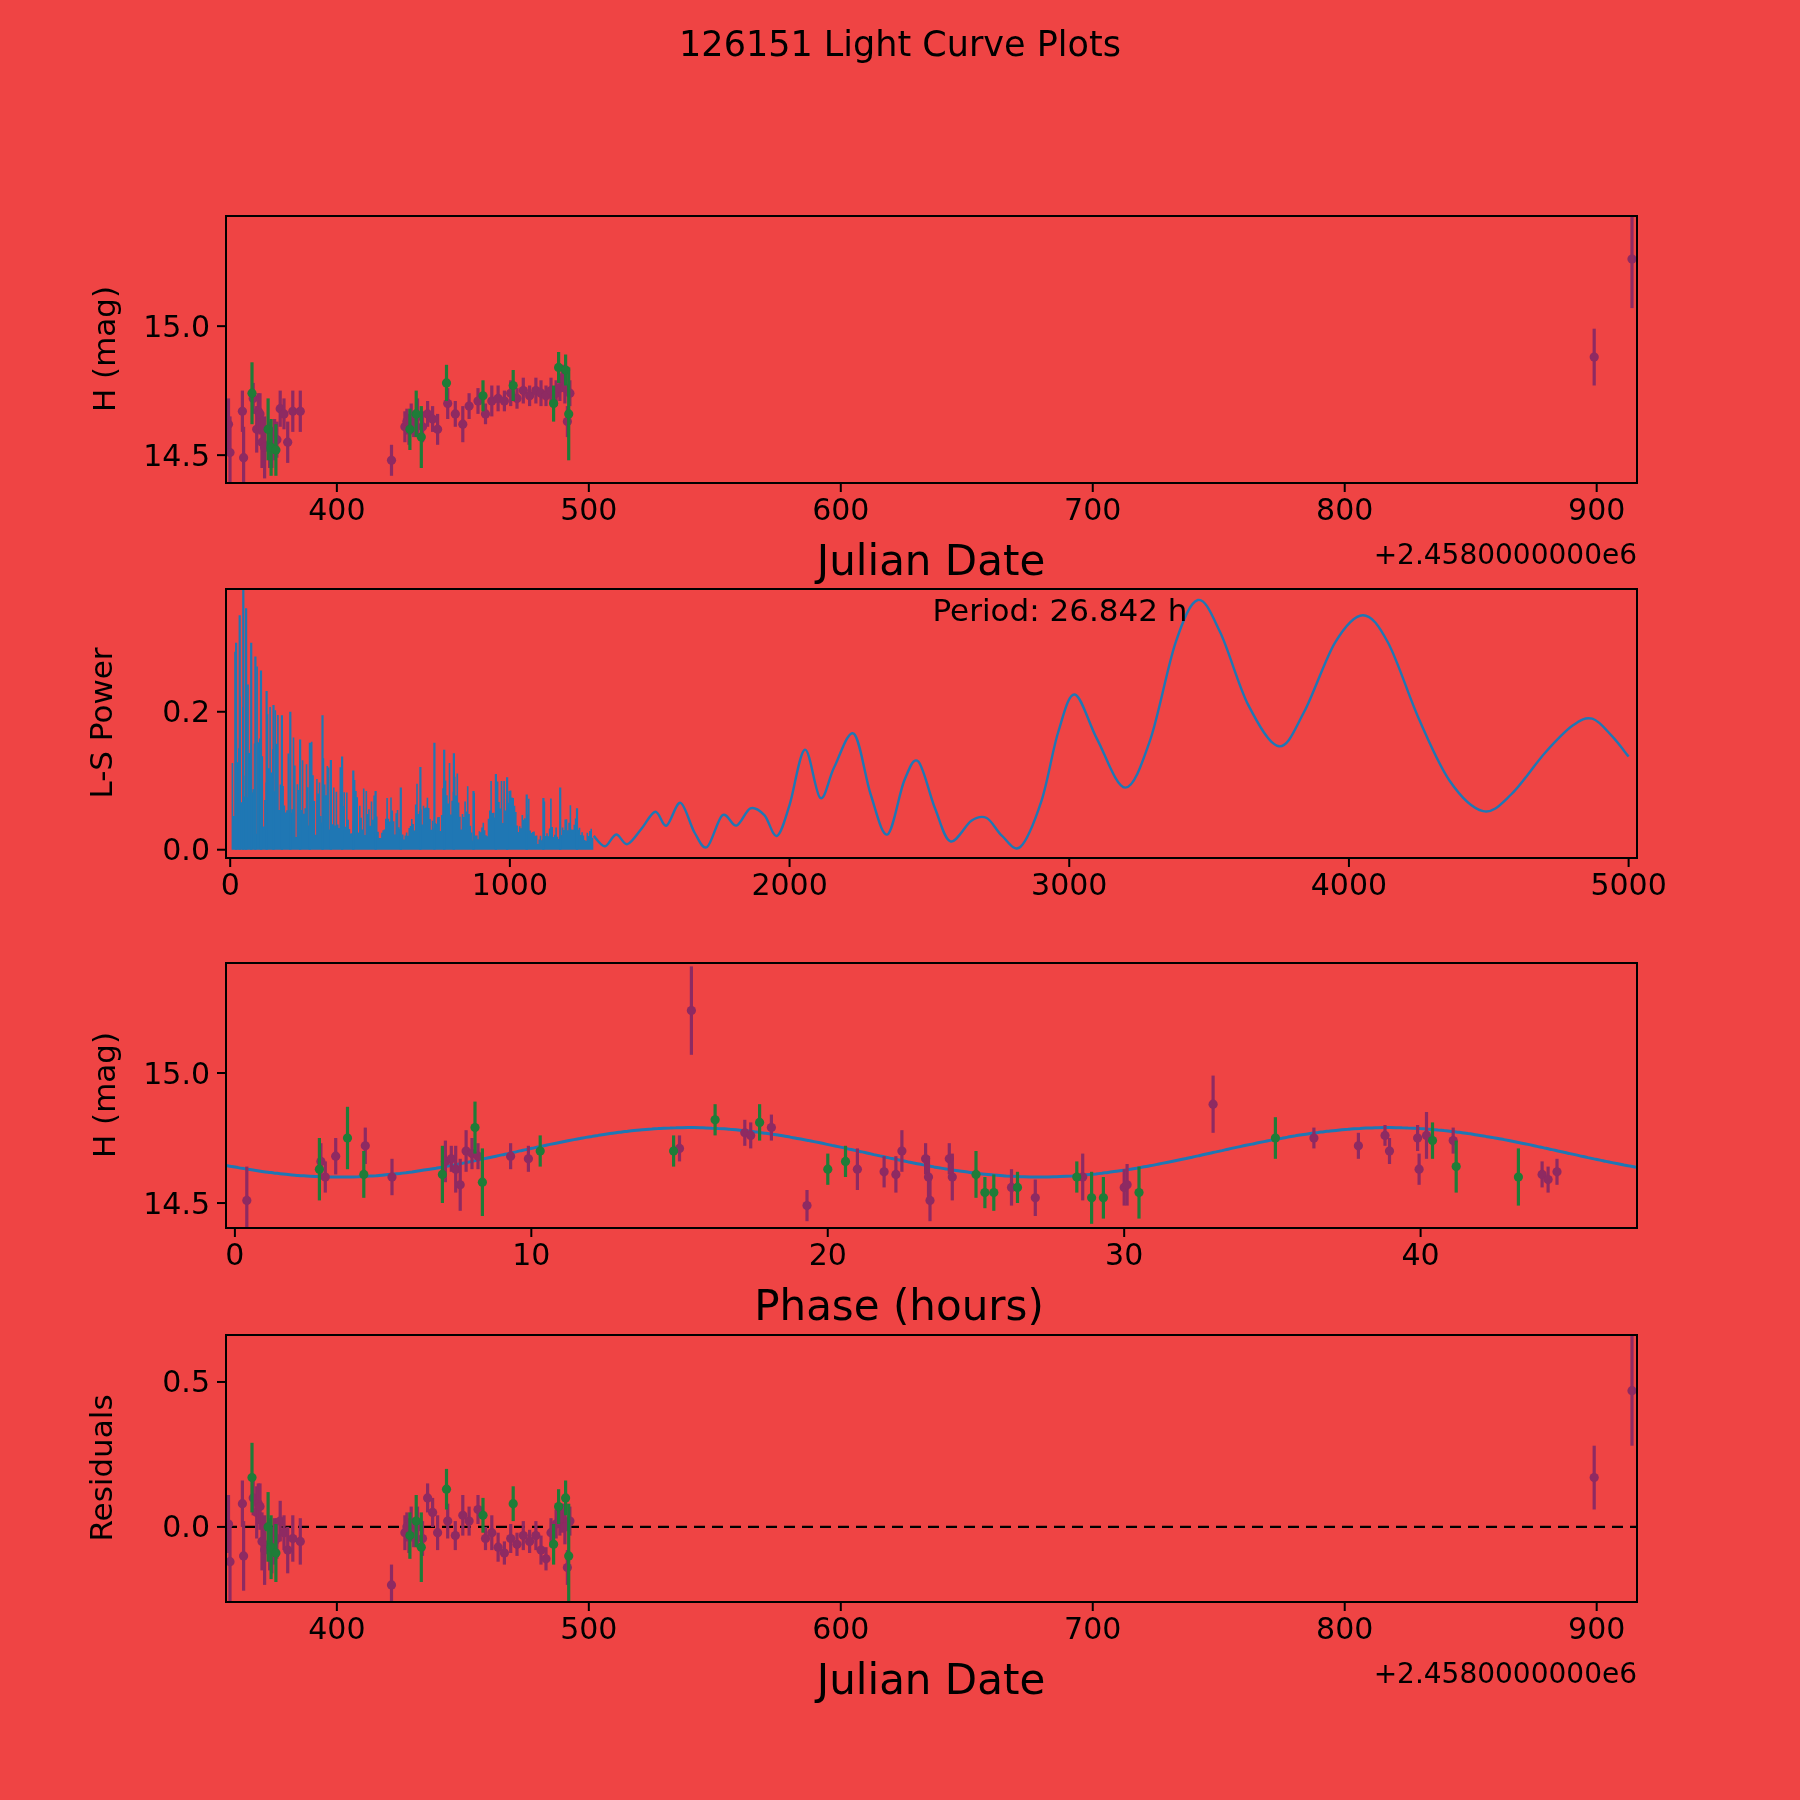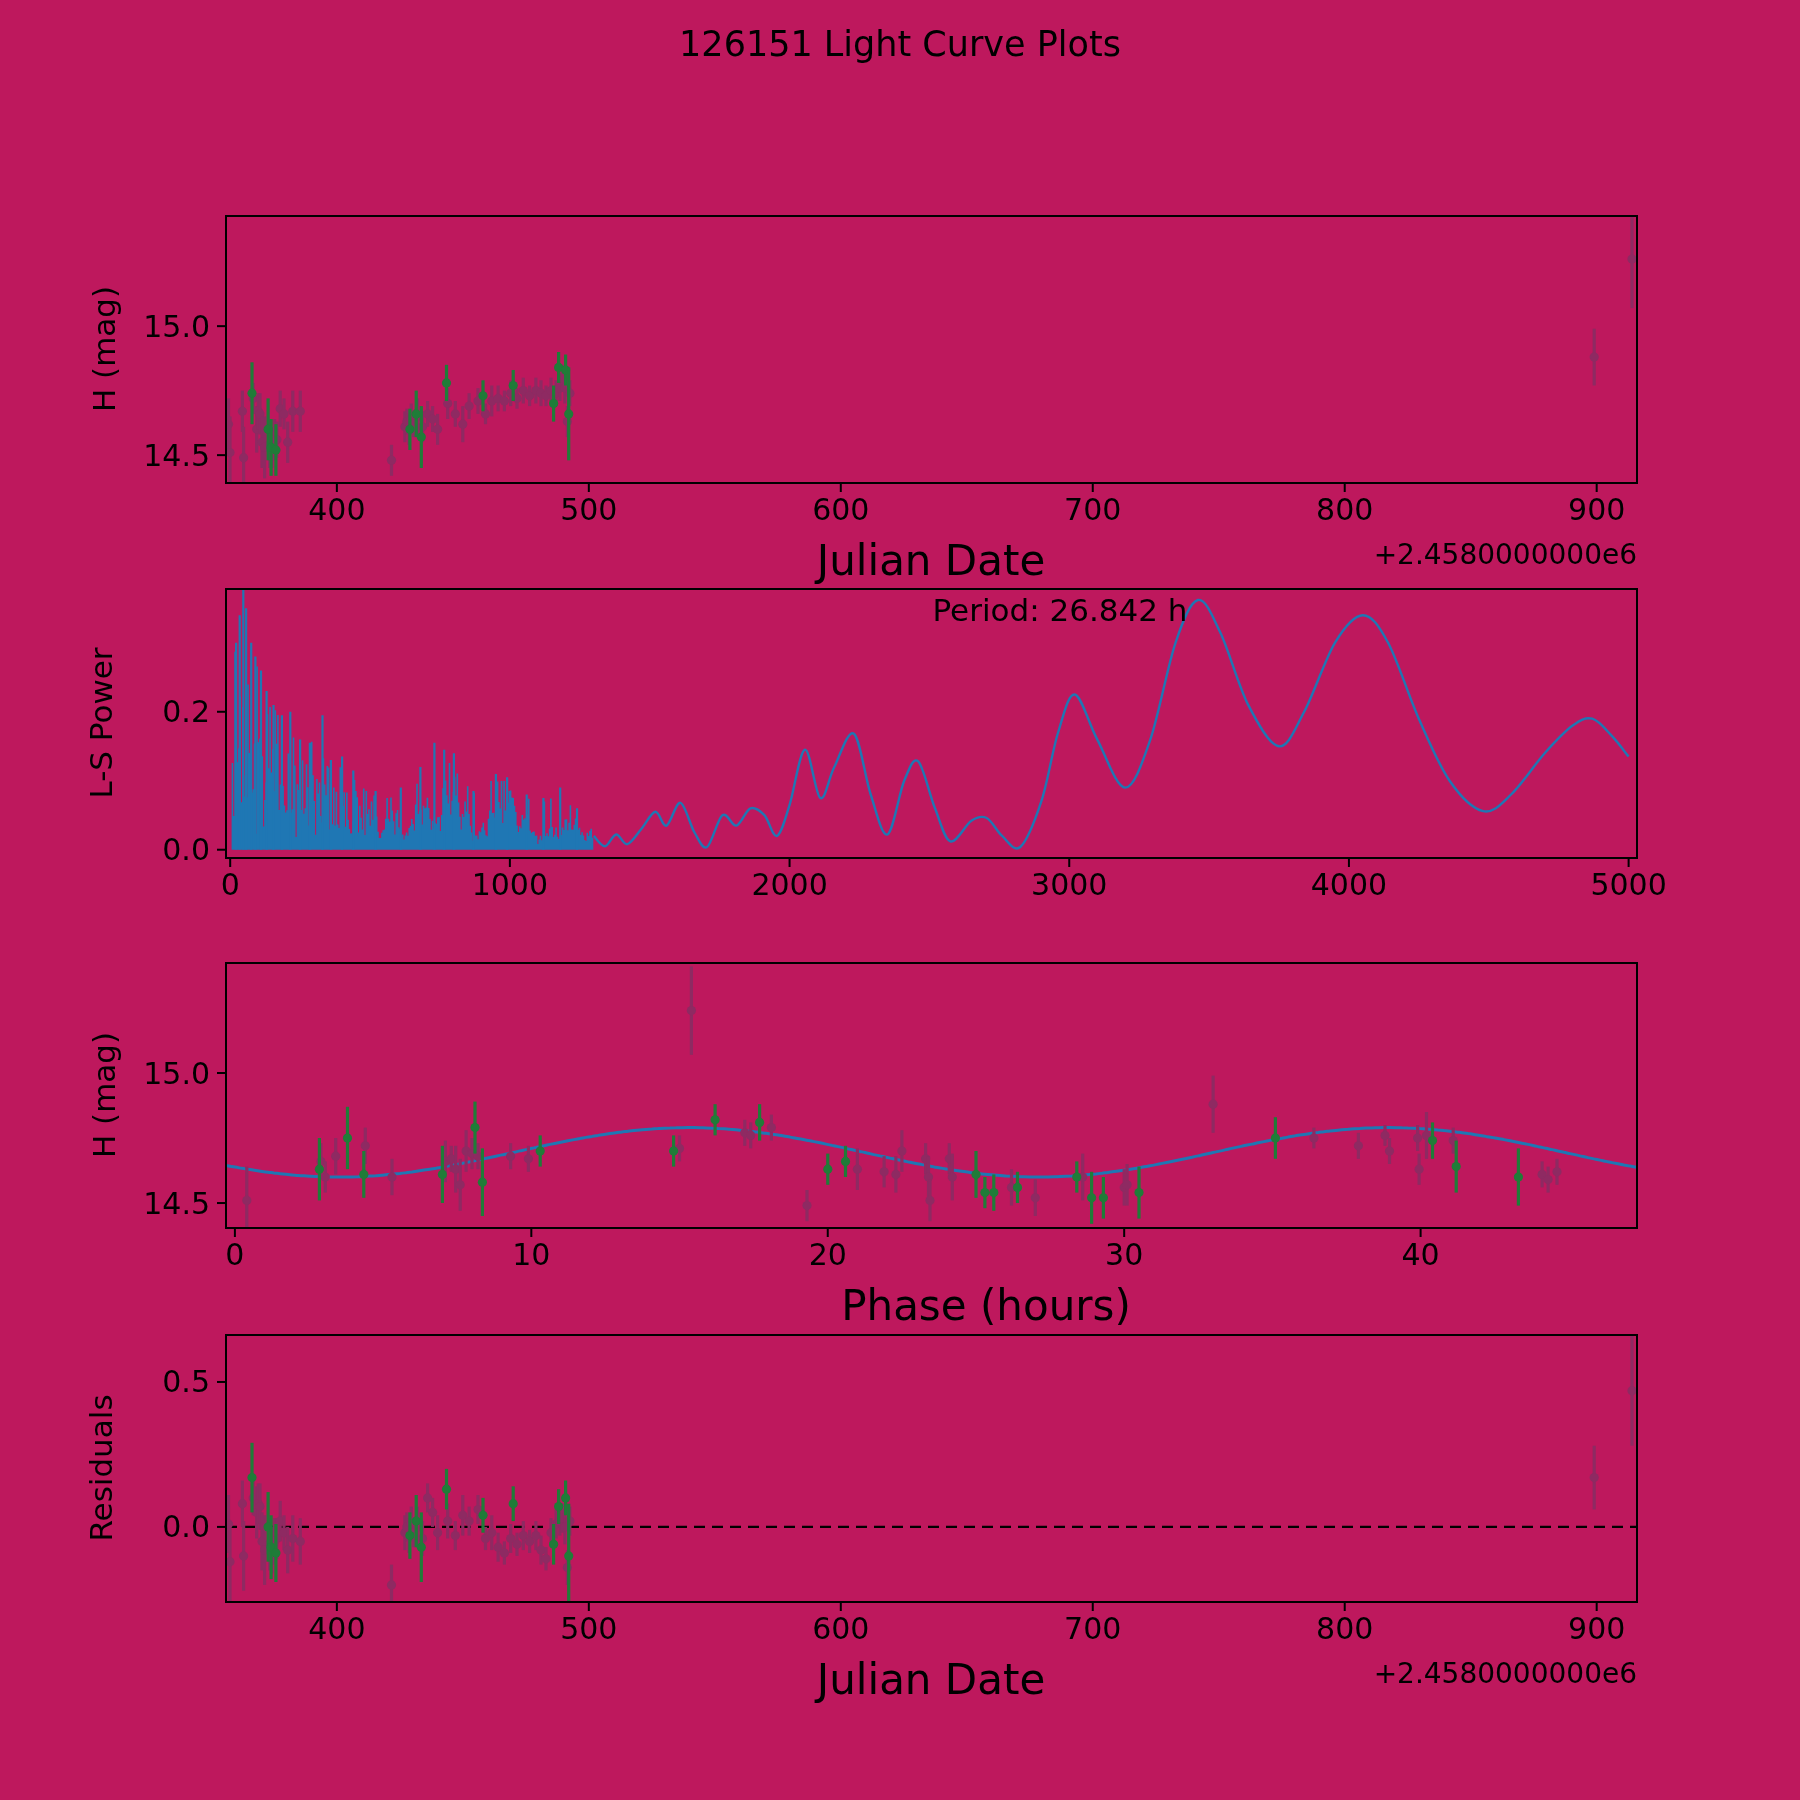--- a/index.html
+++ b/index.html
@@ -1,16 +1,16 @@
 <!DOCTYPE html>
 <html><head>
 <meta charset="utf-8">
 <style>
   html,body{margin:0;padding:0;background:#ffffff;}
-  .figure{position:relative;width:1800px;height:1800px;background:#be185d;
+  .figure{position:relative;width:1800px;height:1800px;background:#ef4444;
           font-family:"DejaVu Sans","Liberation Sans",sans-serif;color:#000;overflow:hidden;}
   .figtitle{position:absolute;left:0;top:24px;width:1800px;text-align:center;font-size:35px;}
   .lbl{position:absolute;white-space:nowrap;}
   .xlabel{font-size:42px;transform:translateX(-50%);}
   .ylabel{font-size:31px;transform:translate(-50%,-50%) rotate(-90deg);}
   .offset{font-size:28px;}
   .annot{font-size:31px;transform:translateX(-50%);}
   svg{position:absolute;left:0;top:0;}
 </style>
 </head>
@@ -550,20 +550,20 @@
         <text x="210" y="1381.9641693811075" text-anchor="end" dominant-baseline="central" font-size="30" font-family="&quot;DejaVu Sans&quot;,&quot;Liberation Sans&quot;,sans-serif">0.5</text>
       </g>
     </svg>
 
   <div class="lbl ylabel" style="left:104px;top:349px;">H (mag)</div>
   <div class="lbl ylabel" style="left:101px;top:723px;">L-S Power</div>
   <div class="lbl ylabel" style="left:104px;top:1095px;">H (mag)</div>
   <div class="lbl ylabel" style="left:101px;top:1468px;">Residuals</div>
 
   <div class="lbl xlabel" style="left:931px;top:536px;">Julian Date</div>
-  <div class="lbl xlabel" style="left:986px;top:1281px;">Phase (hours)</div>
+  <div class="lbl xlabel" style="left:899px;top:1281px;">Phase (hours)</div>
   <div class="lbl xlabel" style="left:931px;top:1655px;">Julian Date</div>
 
   <div class="lbl offset" style="right:163px;top:538px;">+2.4580000000e6</div>
   <div class="lbl offset" style="right:163px;top:1657px;">+2.4580000000e6</div>
 
   <div class="lbl annot" style="left:1060px;top:592px;">Period: 26.842 h</div>
 </div>
 
 </body></html>

